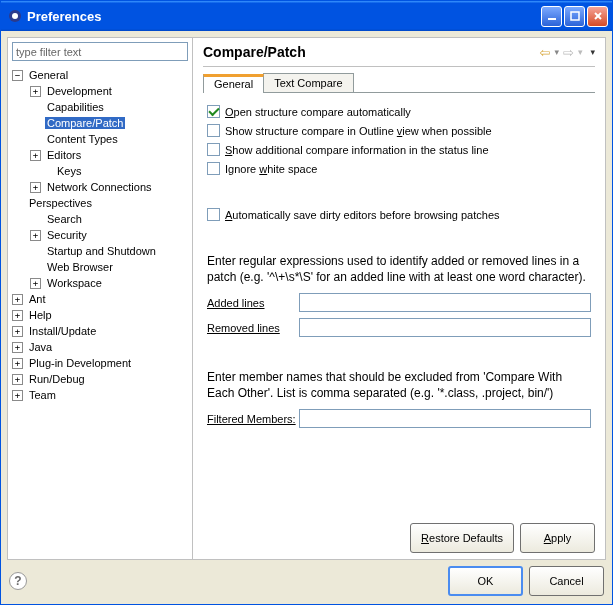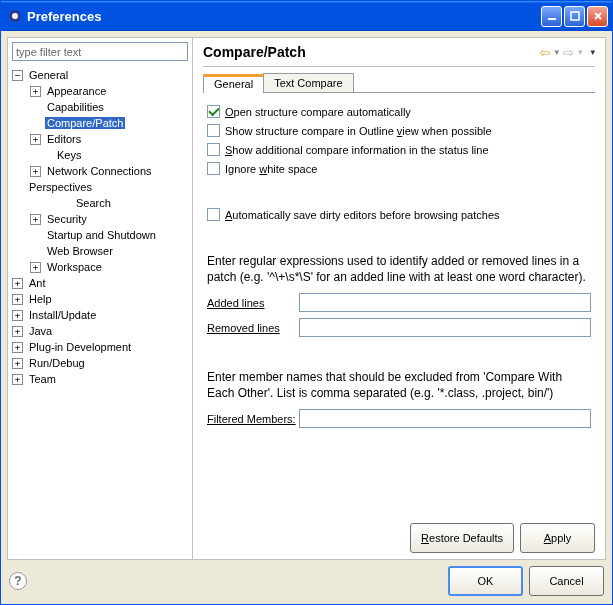--- a/index.html
+++ b/index.html
@@ -297,47 +297,51 @@
 
       <div class="left-pane">
         <input class="filter-input" type="text" value="type filter text" style="">
         <div class="tree" id="tree">
             <div class="tree-item" style="padding-left: 4px;">
               <span class="tree-toggle">−</span>
               <span class="tree-label">General</span>
             </div>
             <div class="tree-item" style="padding-left: 22px;">
               <span class="tree-toggle">+</span>
-              <span class="tree-label">Appearance</span>
+              <span class="tree-label">Development</span>
             </div>
             <div class="tree-item" style="padding-left: 22px;">
               <span class="tree-toggle empty"></span>
               <span class="tree-label">Capabilities</span>
             </div>
             <div class="tree-item" style="padding-left: 22px;">
               <span class="tree-toggle empty"></span>
               <span class="tree-label selected">Compare/Patch</span>
             </div>
             <div class="tree-item" style="padding-left: 22px;">
+              <span class="tree-toggle empty"></span>
+              <span class="tree-label">Content Types</span>
+            </div>
+            <div class="tree-item" style="padding-left: 22px;">
               <span class="tree-toggle">+</span>
               <span class="tree-label">Editors</span>
             </div>
             <div class="tree-item" style="padding-left: 32px;">
               <span class="tree-toggle empty"></span>
               <span class="tree-label">Keys</span>
             </div>
             <div class="tree-item" style="padding-left: 22px;">
               <span class="tree-toggle">+</span>
               <span class="tree-label">Network Connections</span>
             </div>
             <div class="tree-item" style="">
               <span class="tree-toggle empty"></span>
               <span class="tree-label">Perspectives</span>
             </div>
-            <div class="tree-item" style="padding-left: 22px; gap: 29px;">
+            <div class="tree-item" style="padding-left: 22px;">
               <span class="tree-toggle empty"></span>
               <span class="tree-label">Search</span>
             </div>
             <div class="tree-item" style="padding-left: 22px;">
               <span class="tree-toggle">+</span>
               <span class="tree-label">Security</span>
             </div>
             <div class="tree-item" style="padding-left: 22px;">
               <span class="tree-toggle empty"></span>
               <span class="tree-label">Startup and Shutdown</span>

